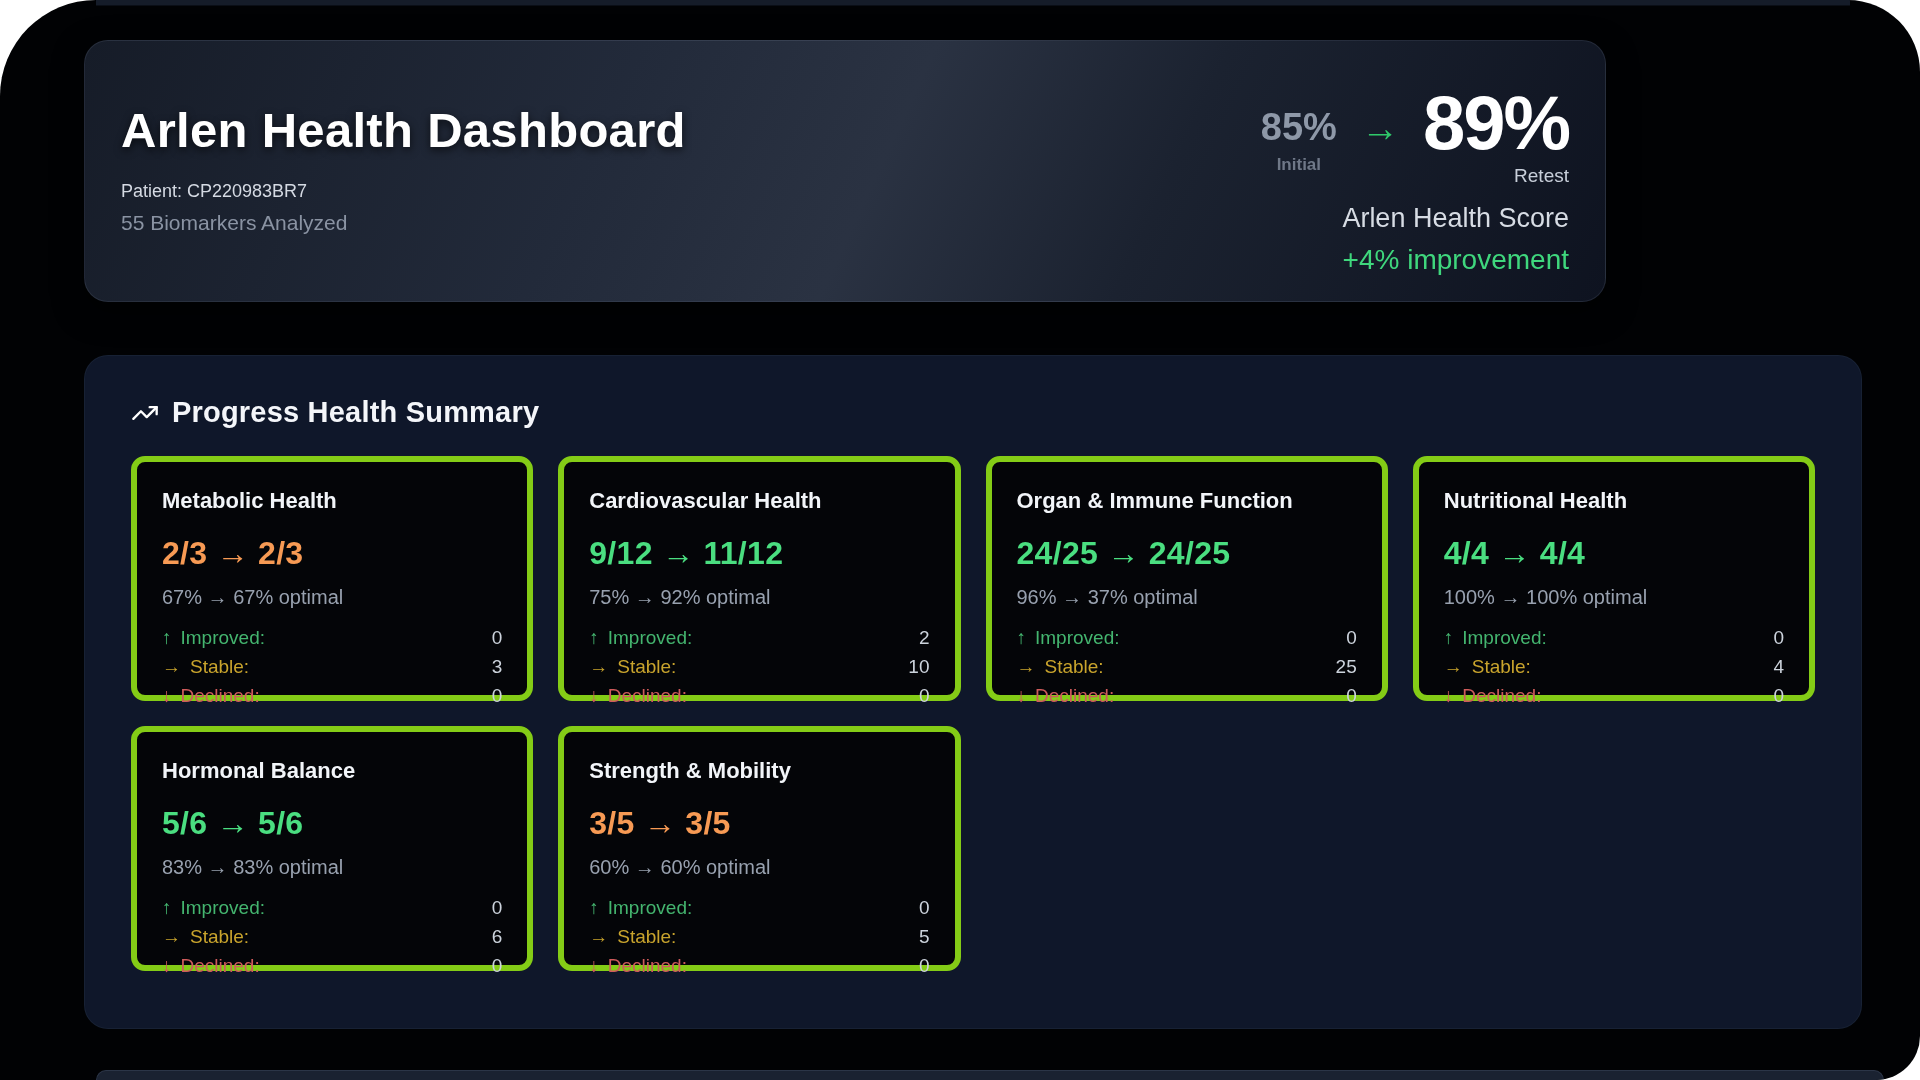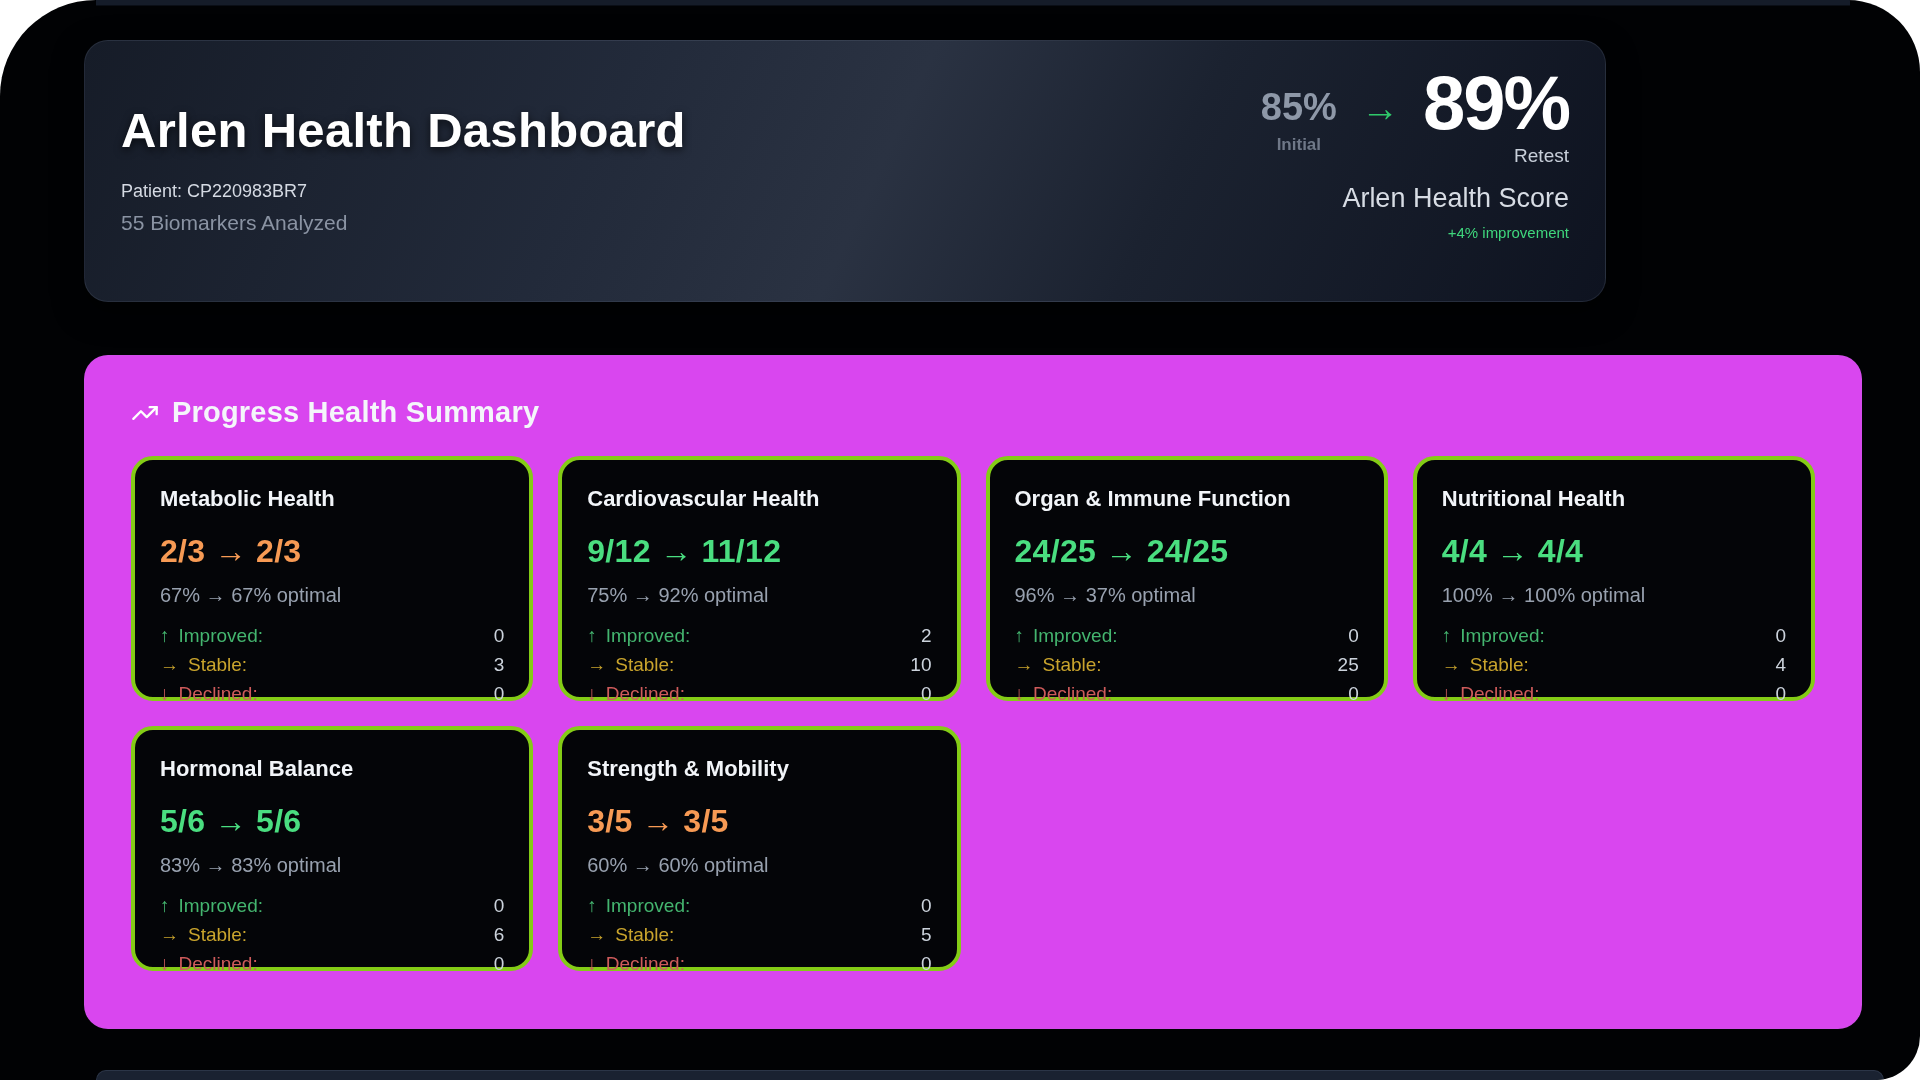--- a/index.html
+++ b/index.html
@@ -15,40 +15,40 @@
   .header-card{position:absolute;left:84px;top:40px;width:1522px;height:262px;border-radius:24px;
     background:linear-gradient(115deg,#161c28 0%,#222a3a 34%,#2a3242 52%,#1b2230 70%,#0e1320 100%);
     border:1px solid rgba(130,146,170,0.16);box-shadow:0 10px 30px rgba(0,0,0,0.6);
     box-sizing:border-box;display:flex;justify-content:space-between;padding:0 36px;}
   .header-left{margin-top:62px;}
   .dash-title{font-size:49px;line-height:54px;font-weight:700;color:#ffffff;letter-spacing:.3px;
     text-shadow:0 3px 8px rgba(0,0,0,.65);margin:0;}
   .patient-line{margin-top:24px;font-size:18px;color:#d5dae3;}
   .biomarkers-line{margin-top:9px;font-size:21px;color:#8a93a3;}
 
-  .header-right{margin-top:24px;display:flex;flex-direction:column;align-items:flex-end;}
+  .header-right{margin-top:44px;display:flex;flex-direction:column;align-items:flex-end;}
   .score-row{display:flex;align-items:flex-start;gap:24px;}
   .initial-col{display:flex;flex-direction:column;align-items:center;margin-top:21px;}
   .initial-value{font-size:38px;font-weight:700;color:#8e98a8;}
   .initial-label{font-size:17px;color:#6f7888;margin-top:6px;font-weight:bold;}
   .score-arrow{font-size:38px;font-weight:700;color:#2fc96a;margin-top:22px;}
   .retest-col{display:flex;flex-direction:column;align-items:flex-end;}
   .retest-value{font-size:76px;line-height:76px;font-weight:800;color:#ffffff;letter-spacing:-2px;}
   .retest-label{font-size:19px;color:#c8cfda;margin-top:4px;}
   .score-label{font-size:27px;color:#d7dce4;margin-top:16px;}
-  .improvement{font-size:15px;color:#3fd77d;margin-top:10px;}
+  .improvement{font-size:28px;color:#3fd77d;margin-top:10px;}
 
   
   .summary-panel{position:absolute;left:84px;top:355px;width:1778px;height:674px;border-radius:24px;
-    background:#d946ef;border:1px solid rgba(148,163,184,0.07);box-sizing:border-box;}
+    background:#0f172a;border:1px solid rgba(148,163,184,0.07);box-sizing:border-box;}
   .summary-header{display:flex;align-items:center;gap:13px;margin:40px 46px 0;}
   .trend-icon{width:28px;height:28px;display:inline-flex;}
   .summary-title{font-size:29px;font-weight:700;color:#f4f6fa;margin:0;letter-spacing:.2px;}
   .cards-grid{margin:27px 46px 0;display:grid;grid-template-columns:repeat(4,1fr);gap:25px;}
-  .cat-card{background:#040508;border:4px solid #84cc16;border-radius:22px;box-sizing:border-box;
+  .cat-card{background:#040508;border:6px solid #84cc16;border-radius:14px;box-sizing:border-box;
     height:245px;padding:26px 25px;}
   .card-title{font-size:22px;font-weight:700;color:#f2f5f9;}
   .card-score{font-size:32px;font-weight:800;margin-top:21px;letter-spacing:.3px;}
   .score-green{color:#4ade80;}
   .score-orange{color:#f79a54;}
   .card-optimal{font-size:20px;color:#98a1af;margin-top:14px;}
   .card-rows{margin-top:18px;display:flex;flex-direction:column;gap:8px;}
   .srow{display:flex;justify-content:space-between;align-items:center;font-size:19px;line-height:21px;}
   .srow-label{display:inline-flex;gap:9px;}
   .srow-label.improved{color:#44b56f;}

